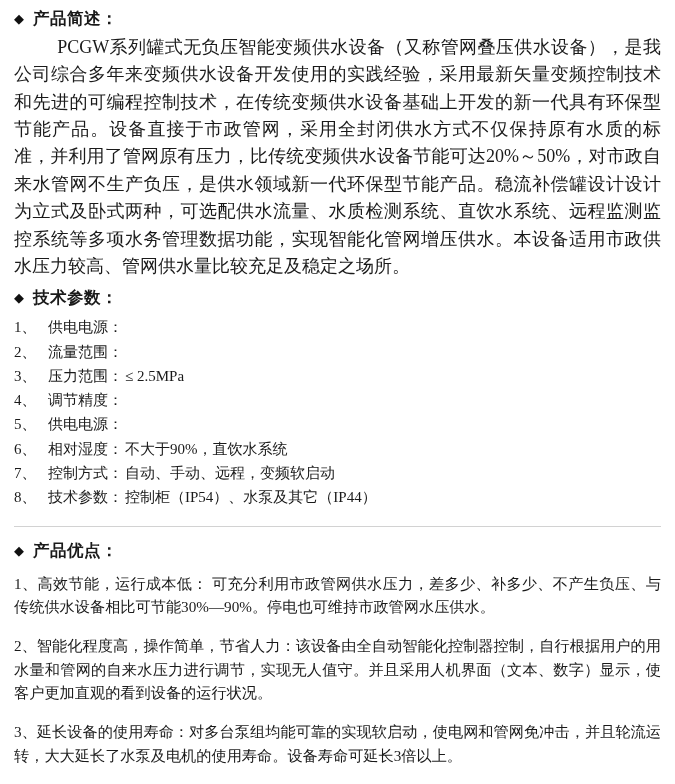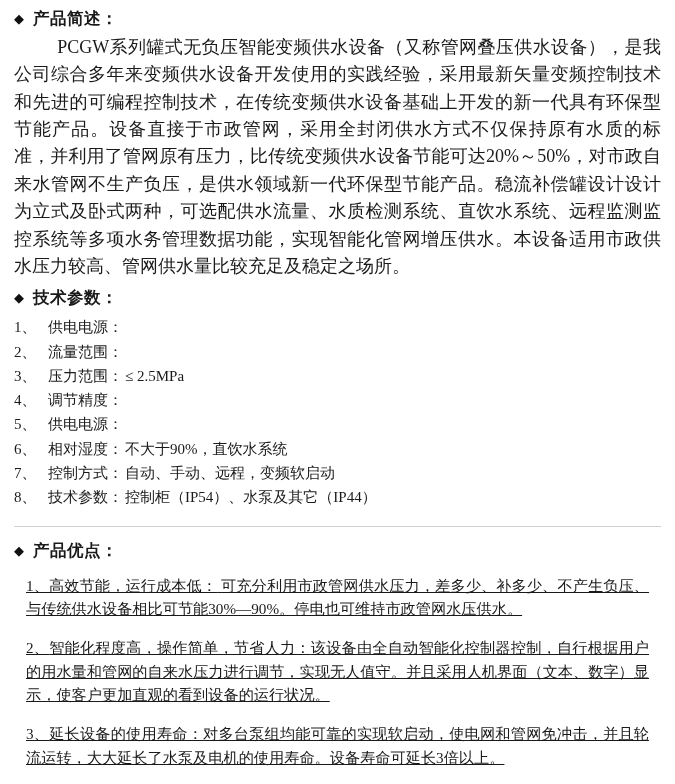--- a/index.html
+++ b/index.html
@@ -84,26 +84,25 @@
   .divider {
     border: 0;
     border-top: 1px solid #d2d2d2;
     margin: 16px 0 13px 0;
   }
   
   .adv-block {
     margin: 0 0 15px 0;
   }
   .adv-block p {
-    margin: 12px;
+    margin: 0;
     font-size: 15.2px;
     line-height: 1.56;
     text-align: justify;
     text-justify: inter-ideograph;
-    text-decoration: underline;
   }
   .adv-head-spacing {
     margin-top: 2px;
   }
 </style>
 </head>
 <body>
 
 <div class="page">
 

